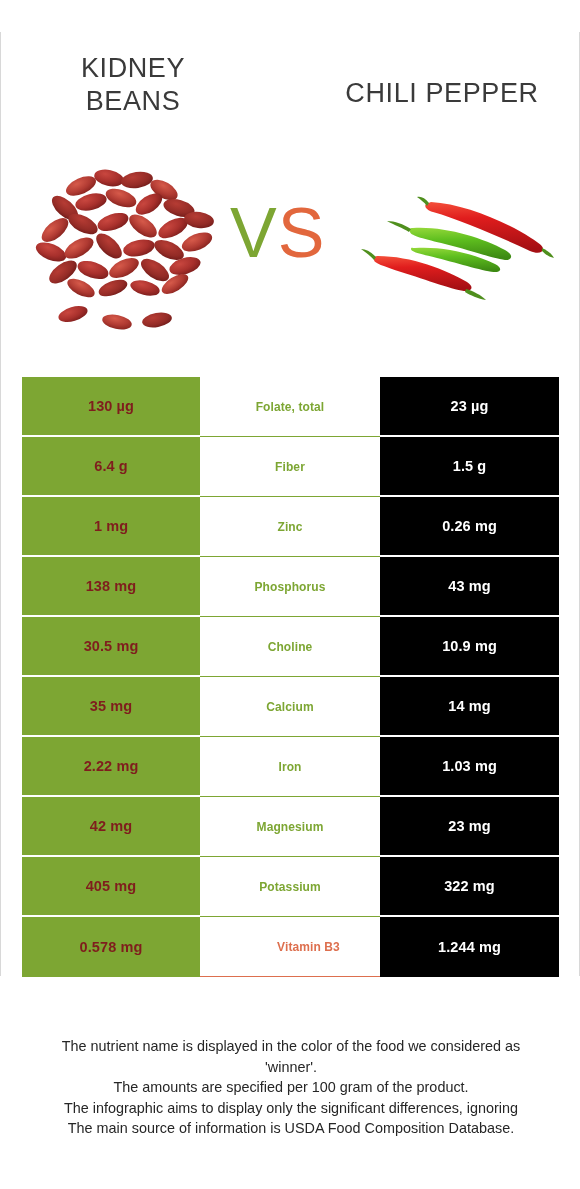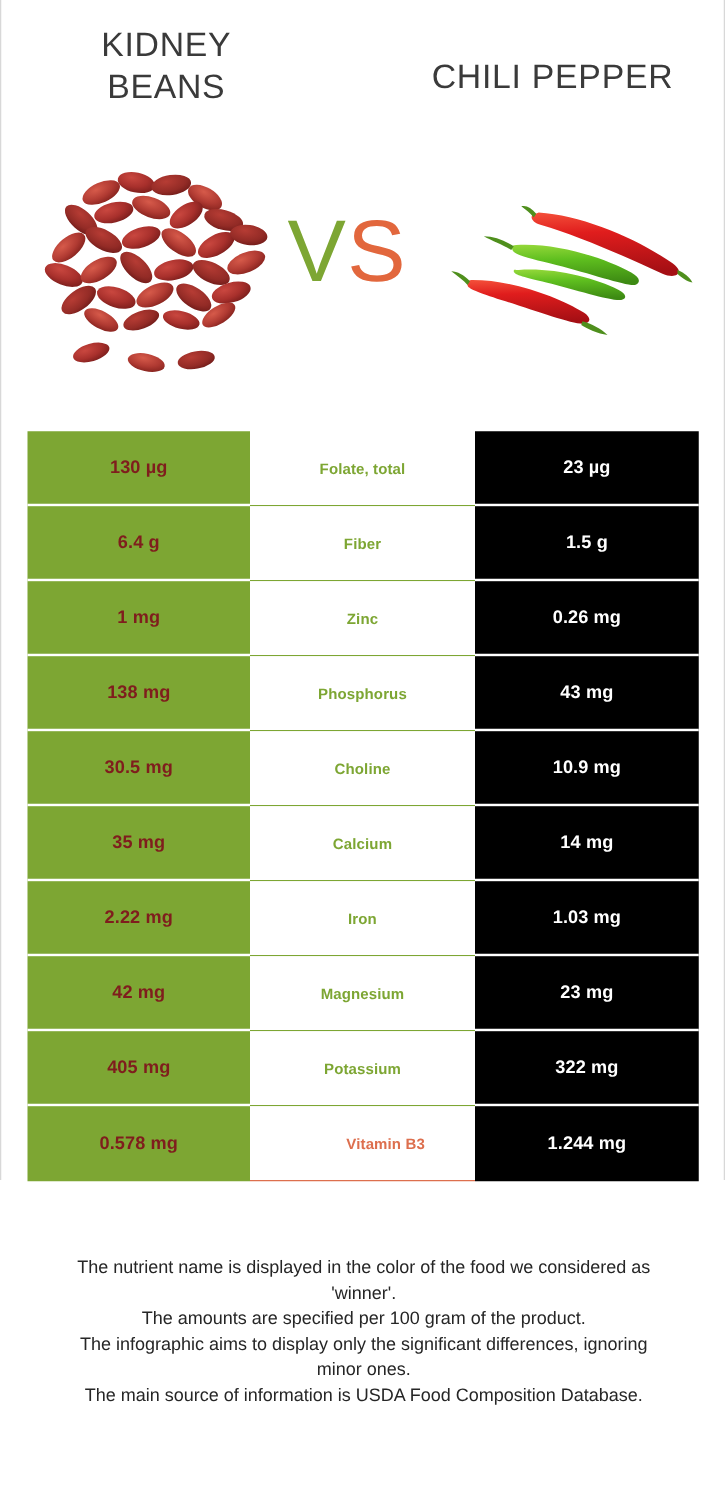--- a/index.html
+++ b/index.html
@@ -15,20 +15,21 @@
     overflow: hidden;
   }
   .page {
     width: 580px;
     height: 944px;
     position: relative;
     background: #ffffff;
     box-sizing: border-box;
     border-left: 1px solid #d8d8d8;
     border-right: 1px solid #d8d8d8;
+    margin-top: 32px;
   }
 
   
   .titles {
     position: absolute;
     top: 0;
     left: 0;
     width: 580px;
     height: 110px;
   }
@@ -332,17 +333,16 @@
         </div>
         <div class="cell cell-right">1.244 mg</div>
       </div>
     </div>
 
   <div class="footer">
     <p>The nutrient name is displayed in the color of the food we considered as</p>
     <p>'winner'.</p>
     <p>The amounts are specified per 100 gram of the product.</p>
     <p>The infographic aims to display only the significant differences, ignoring</p>
-    <p>minor ones.</p>
     <p>The main source of information is USDA Food Composition Database.</p>
   </div>
 
 </div>
 
 </body></html>

